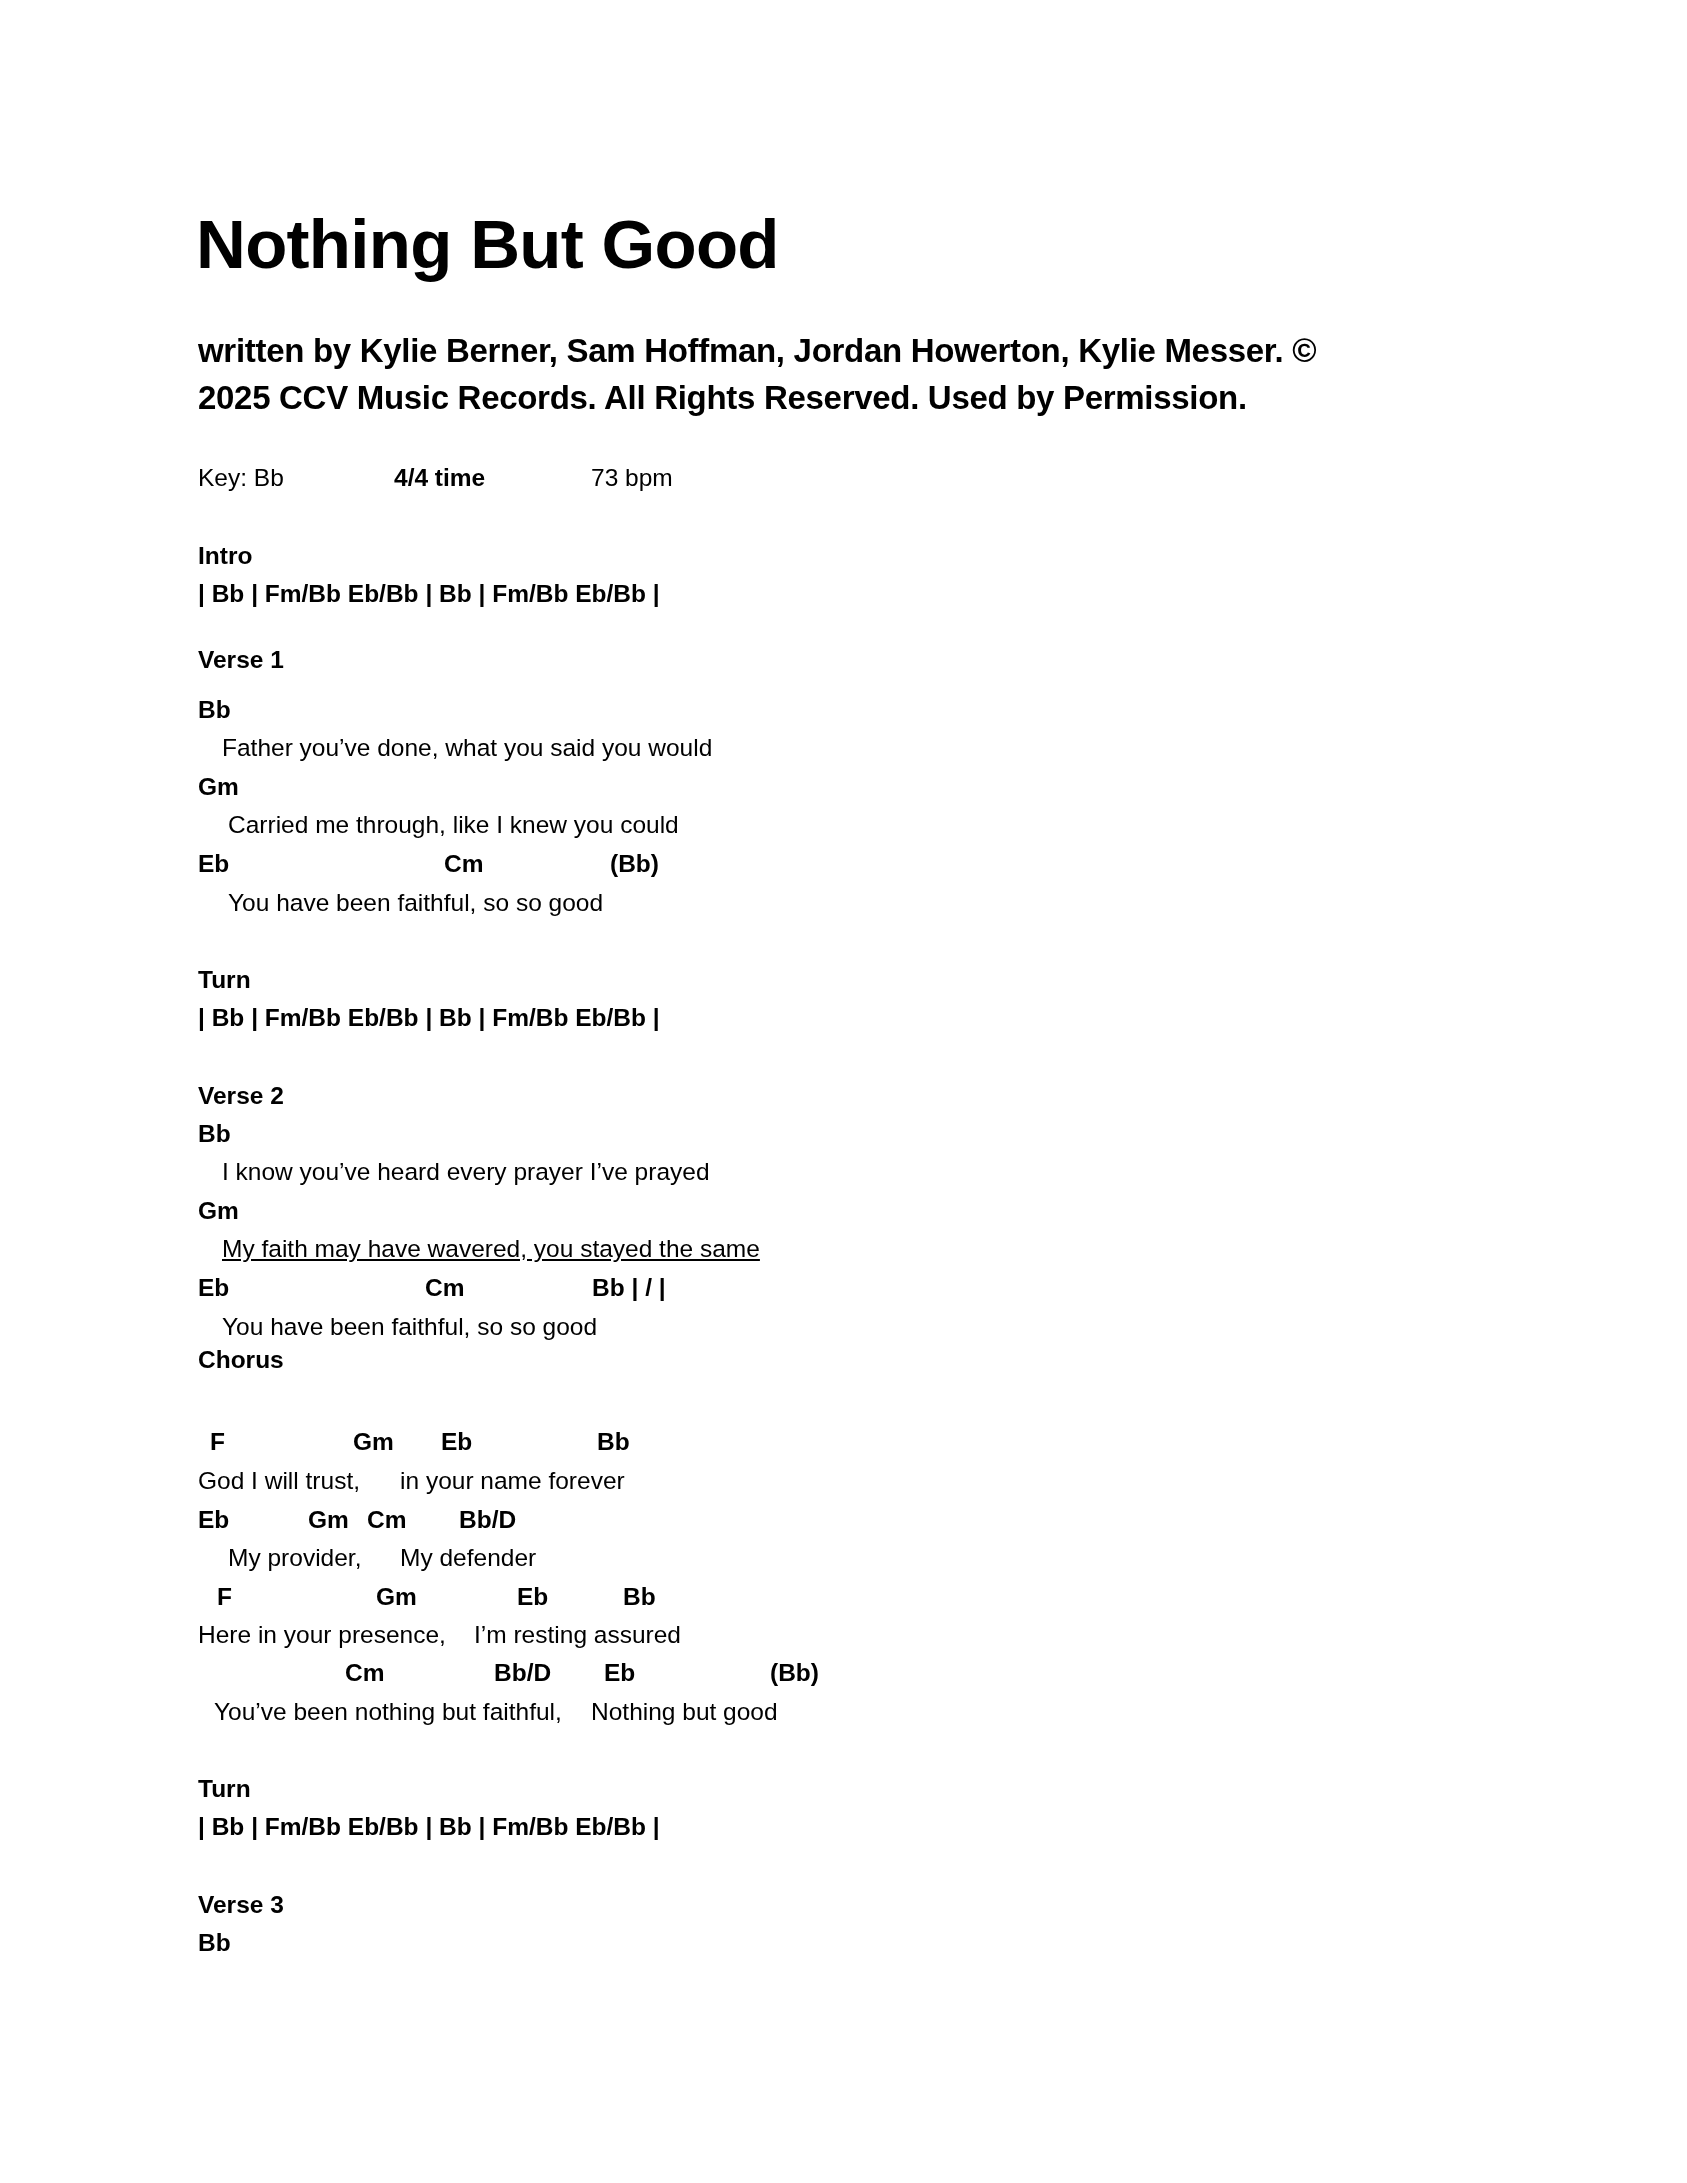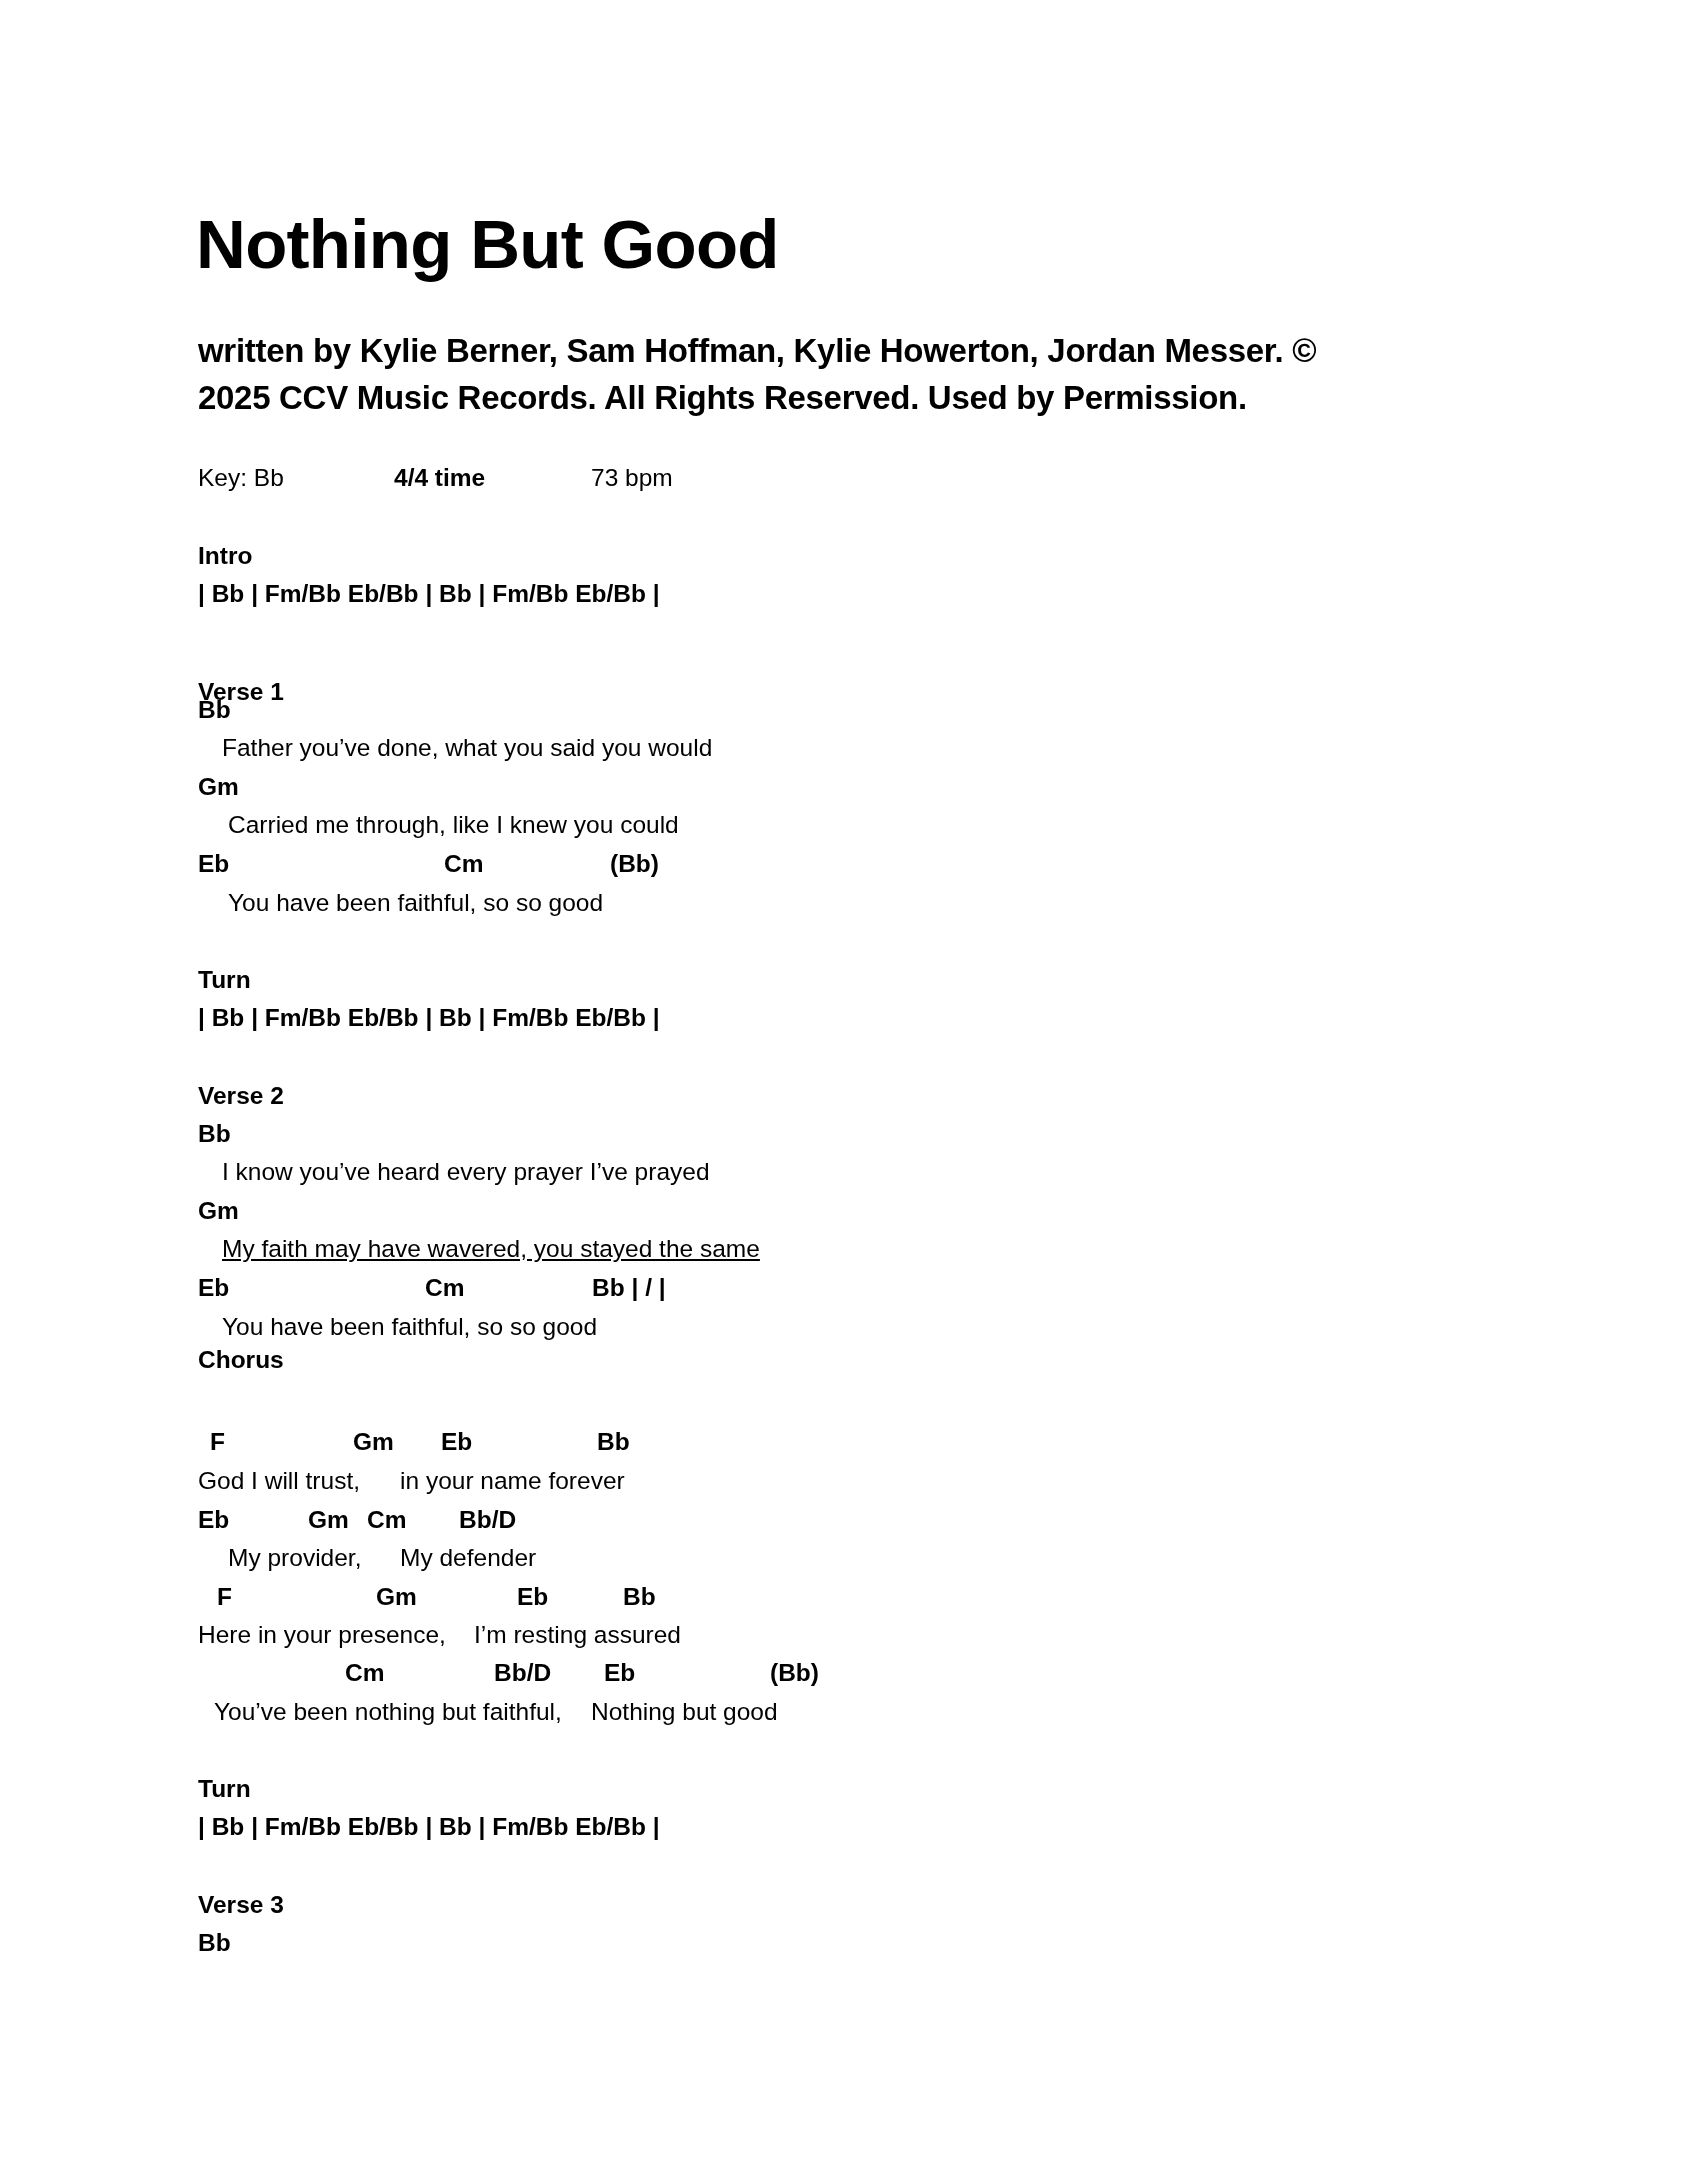--- a/index.html
+++ b/index.html
@@ -9,31 +9,31 @@
   .title { font-size: 69px; font-weight: 700; letter-spacing: -0.7px; }
   .subtitle { font-size: 33px; font-weight: 700; letter-spacing: -0.3px; }
   .body { font-size: 24.5px; }
   .bold { font-weight: 700; }
 </style>
 </head>
 <body>
 
 <div class="abs title" style="left:196px; top:210px;">Nothing But Good</div>
 
-<div class="abs subtitle" style="left:198px; top:334px;">written by Kylie Berner, Sam Hoffman, Kylie Howerton, Jordan Messer. ©</div>
+<div class="abs subtitle" style="left:198px; top:334px;">written by Kylie Berner, Sam Hoffman, Jordan Howerton, Kylie Messer. ©</div>
 <div class="abs subtitle" style="left:198px; top:381px;">2025 CCV Music Records. All Rights Reserved. Used by Permission.</div>
 
 <div class="abs body" style="left:198px; top:466px;">Key: Bb</div>
 <div class="abs body" style="left:394px; top:466px;font-weight:bold;">4/4 time</div>
 <div class="abs body" style="left:591px; top:466px;">73 bpm</div>
 
 <div class="abs body bold" style="left:198px; top:544px;">Intro</div>
 <div class="abs body bold" style="left:198px; top:582px;">| Bb | Fm/Bb Eb/Bb | Bb | Fm/Bb Eb/Bb |</div>
 
-<div class="abs body bold" style="left:198px; top:680px;">Verse 1</div>
+<div class="abs body bold" style="left:198px; top:648px;">Verse 1</div>
 <div class="abs body bold" style="left:198px; top:698px;">Bb</div>
 <div class="abs body" style="left:222px; top:736px;">Father you’ve done, what you said you would</div>
 <div class="abs body bold" style="left:198px; top:775px;">Gm</div>
 <div class="abs body" style="left:228px; top:813px;">Carried me through, like I knew you could</div>
 <div class="abs body bold" style="left:198px; top:852px;">Eb</div>
 <div class="abs body bold" style="left:444px; top:852px;">Cm</div>
 <div class="abs body bold" style="left:610px; top:852px;">(Bb)</div>
 <div class="abs body" style="left:228px; top:891px;">You have been faithful, so so good</div>
 
 <div class="abs body bold" style="left:198px; top:968px;">Turn</div>

